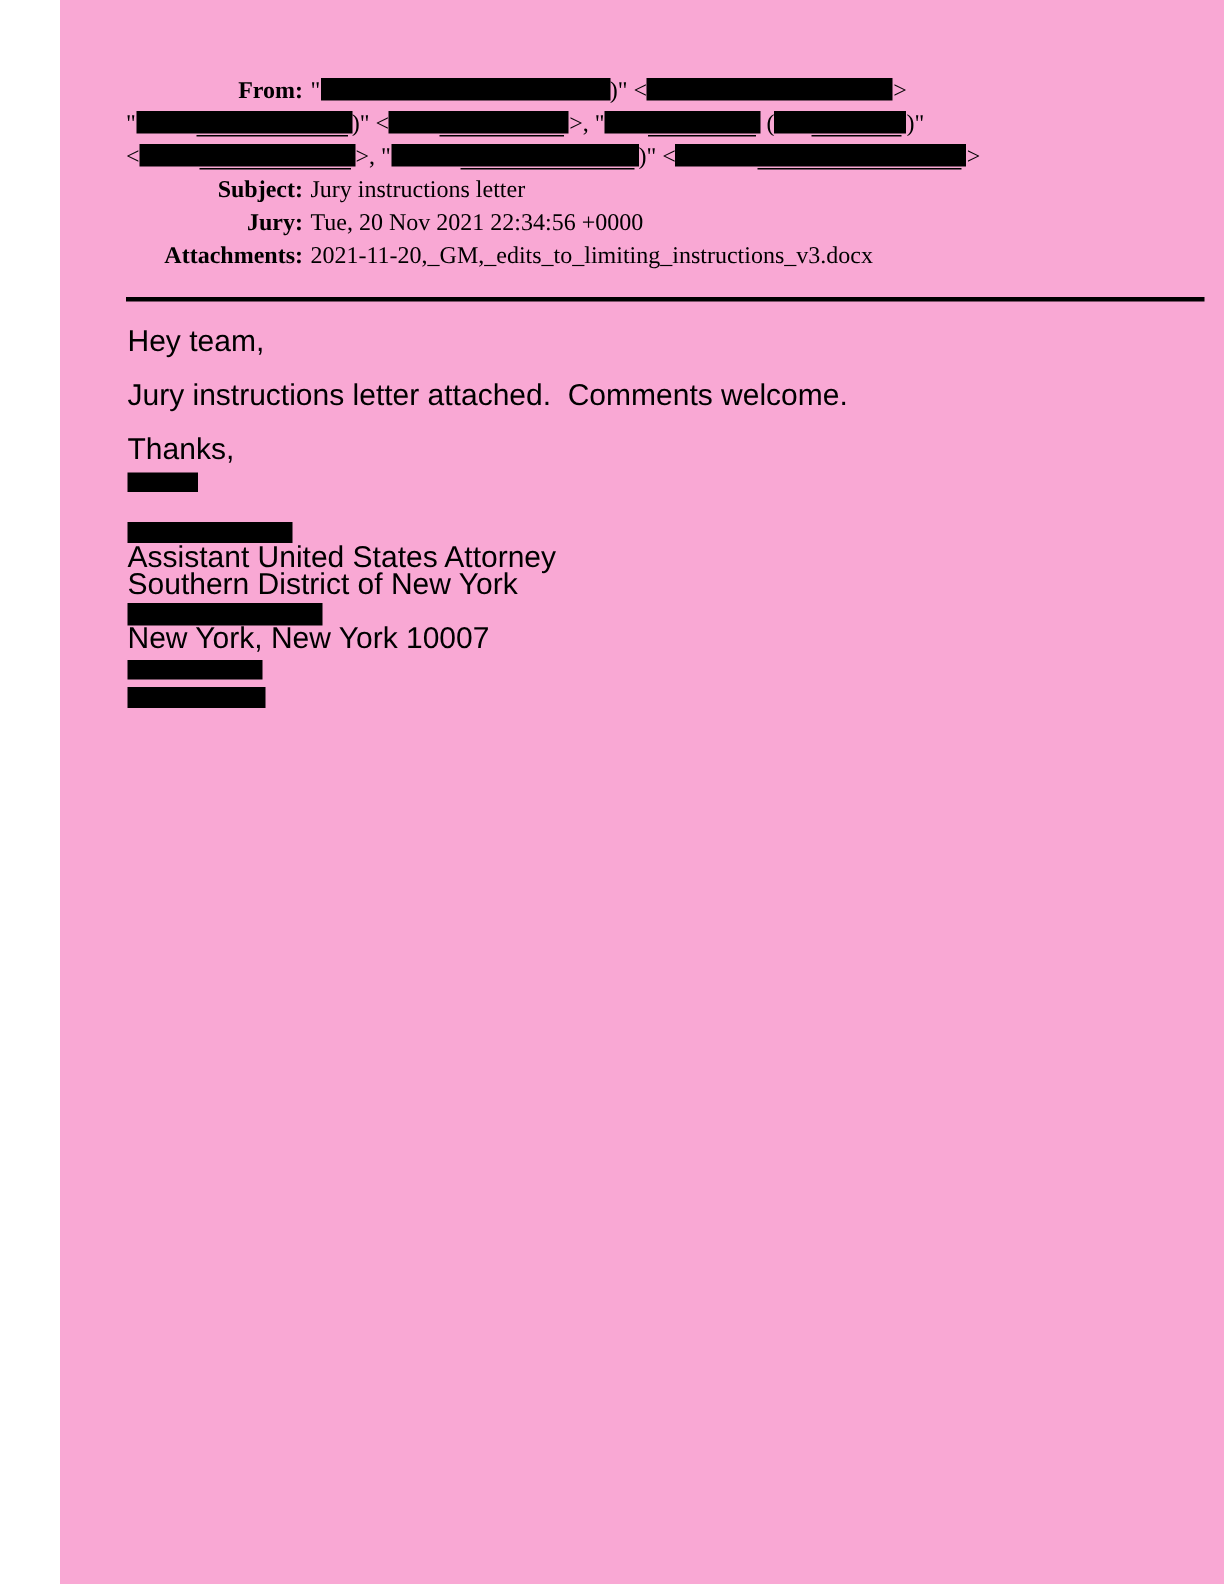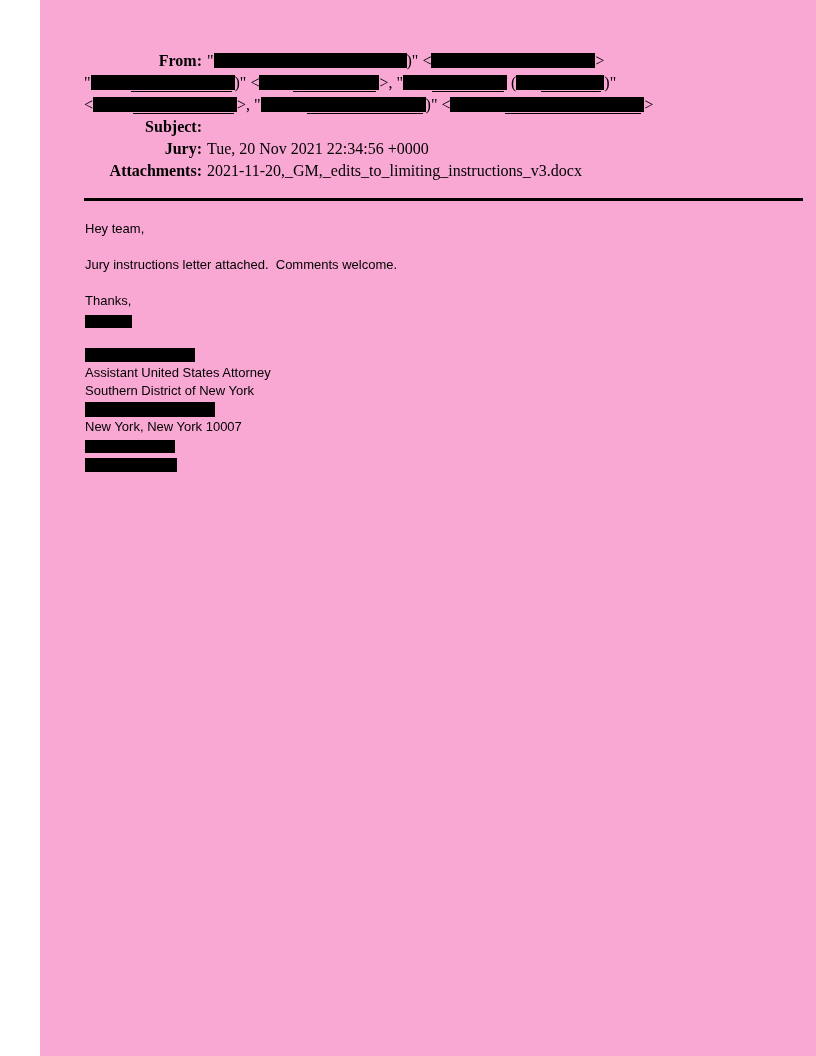--- a/index.html
+++ b/index.html
@@ -17,21 +17,21 @@
     display:inline-block;height:15px;background:#000;
     vertical-align:-2px;position:relative;
   }
   .redaction.underlined::after{
     content:"";position:absolute;left:28%;right:3px;bottom:-2px;height:1.5px;background:#000;
   }
   .divider{position:absolute;top:198px;left:44px;width:719px;height:3px;background:#000;}
   
   .body-text{
     position:absolute;left:45px;color:#000;
-    font-family:"Liberation Sans",sans-serif;font-size:13px;line-height:17px;
+    font-family:"Liberation Sans",sans-serif;font-size:20px;line-height:17px;
     white-space:pre-wrap;
   }
   .block-redaction{position:absolute;left:45px;background:#000;}
 </style>
 </head>
 <body>
 
 <div class="page">
 
   <div class="email-header">
@@ -42,20 +42,23 @@
         </div>
       </div>
       <div class="hdr-row">
         <div class="hdr-value">
           <div class="hdr-line"><span class="hdr-text">"</span><span class="redaction underlined" style="width: 144px;"></span><span class="hdr-text">)" &lt;</span><span class="redaction underlined" style="width: 120px;"></span><span class="hdr-text">&gt;, "</span><span class="redaction underlined" style="width: 104px;"></span><span class="hdr-text"> (</span><span class="redaction underlined" style="width: 88px;"></span><span class="hdr-text">)"</span></div>
           <div class="hdr-line"><span class="hdr-text">&lt;</span><span class="redaction underlined" style="width: 144px;"></span><span class="hdr-text">&gt;, "</span><span class="redaction underlined" style="width: 165px;"></span><span class="hdr-text">)" &lt;</span><span class="redaction underlined" style="width: 194px;"></span><span class="hdr-text">&gt;</span></div>
         </div>
       </div>
       <div class="hdr-row">
         <div class="hdr-label">Subject:</div>
+        <div class="hdr-value">
+          <div class="hdr-line"><span class="hdr-text">Jury instructions letter</span></div>
+        </div>
       </div>
       <div class="hdr-row">
         <div class="hdr-label">Jury:</div>
         <div class="hdr-value">
           <div class="hdr-line"><span class="hdr-text">Tue, 20 Nov 2021 22:34:56 +0000</span></div>
         </div>
       </div>
       <div class="hdr-row">
         <div class="hdr-label">Attachments:</div>
         <div class="hdr-value">

